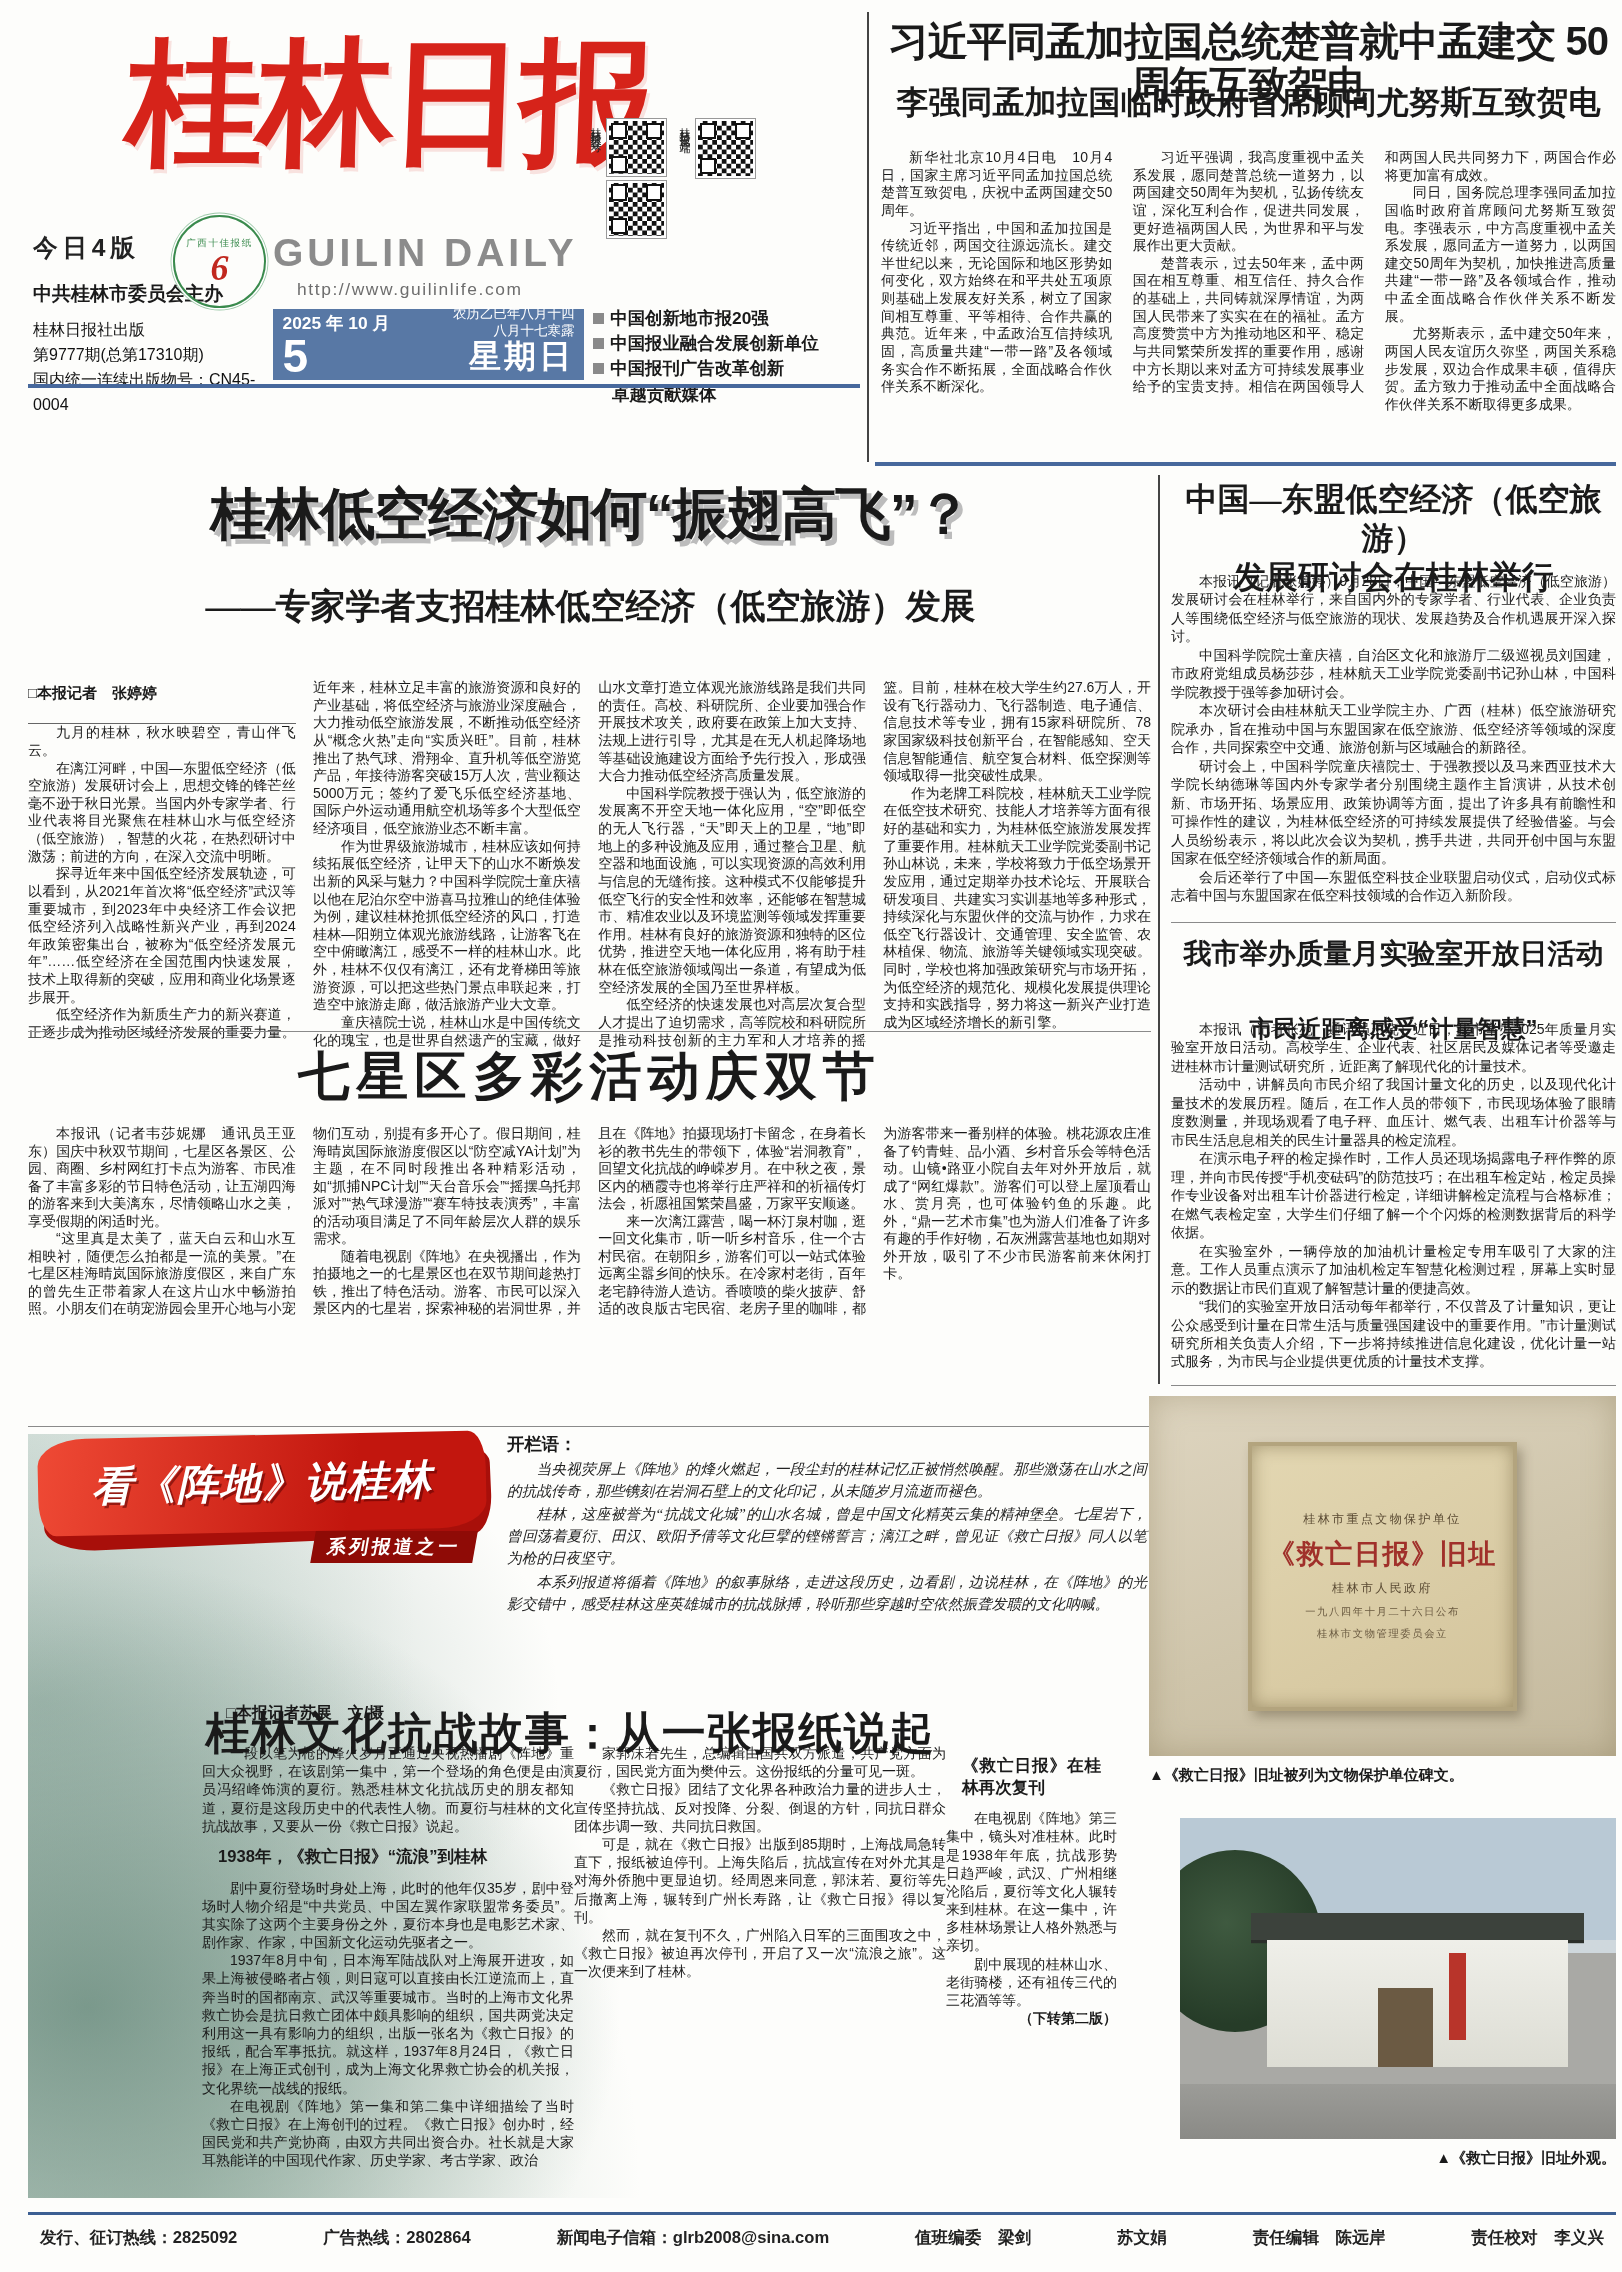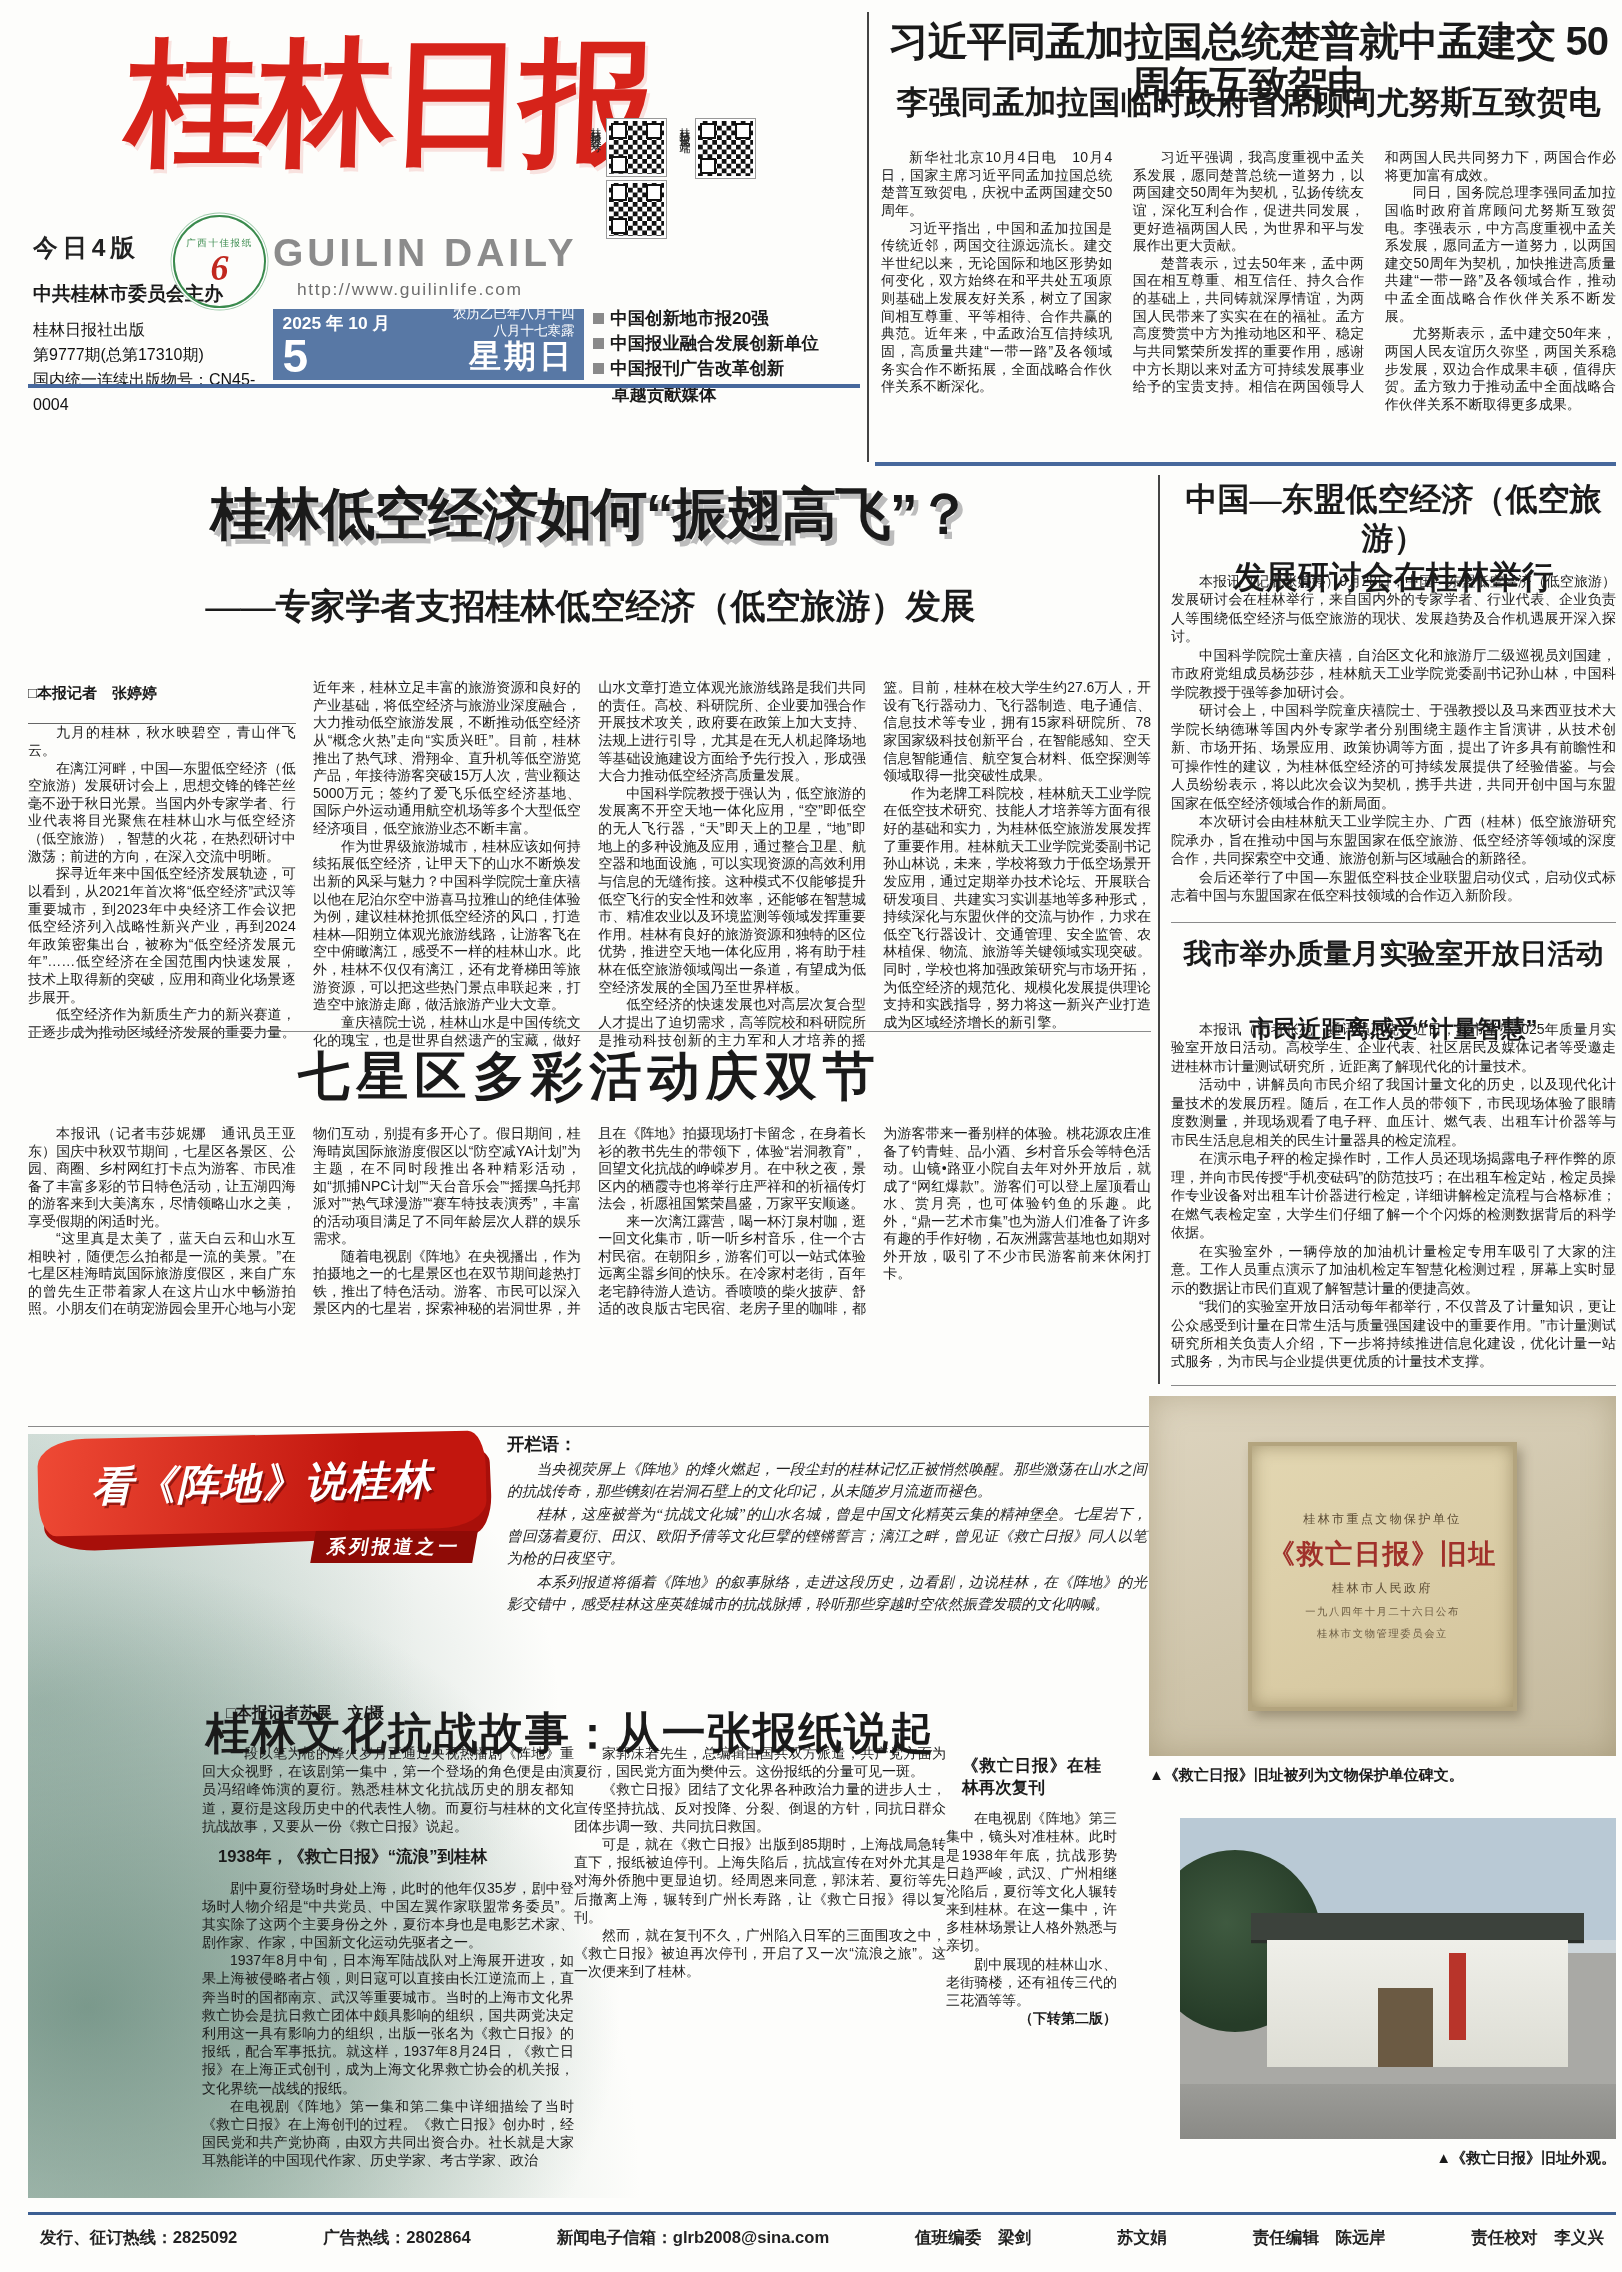--- a/index.html
+++ b/index.html
@@ -237,22 +237,22 @@
 
   <div class="abs vline-side"></div>
 
   <div class="abs sb-h1 center serif">
     <div>中国—东盟低空经济（低空旅游）</div>
     <div>发展研讨会在桂林举行</div>
   </div>
   <div class="abs sb-body1 just">
     <p>本报讯（记者张婷婷）9月28日，中国—东盟低空经济（低空旅游）发展研讨会在桂林举行，来自国内外的专家学者、行业代表、企业负责人等围绕低空经济与低空旅游的现状、发展趋势及合作机遇展开深入探讨。</p>
     <p>中国科学院院士童庆禧，自治区文化和旅游厅二级巡视员刘国建，市政府党组成员杨莎莎，桂林航天工业学院党委副书记孙山林，中国科学院教授于强等参加研讨会。</p>
+    <p>本次研讨会由桂林航天工业学院主办、广西（桂林）低空旅游研究院承办，旨在推动中国与东盟国家在低空旅游、低空经济等领域的深度合作，共同探索空中交通、旅游创新与区域融合的新路径。</p>
     <p>研讨会上，中国科学院童庆禧院士、于强教授以及马来西亚技术大学院长纳德琳等国内外专家学者分别围绕主题作主旨演讲，从技术创新、市场开拓、场景应用、政策协调等方面，提出了许多具有前瞻性和可操作性的建议，为桂林低空经济的可持续发展提供了经验借鉴。与会人员纷纷表示，将以此次会议为契机，携手共进，共同开创中国与东盟国家在低空经济领域合作的新局面。</p>
-    <p>本次研讨会由桂林航天工业学院主办、广西（桂林）低空旅游研究院承办，旨在推动中国与东盟国家在低空旅游、低空经济等领域的深度合作，共同探索空中交通、旅游创新与区域融合的新路径。</p>
     <p>会后还举行了中国—东盟低空科技企业联盟启动仪式，启动仪式标志着中国与东盟国家在低空科技领域的合作迈入新阶段。</p>
   </div>
   <div class="abs hrule hr3"></div>
 
   <div class="abs sb-h2 center serif">我市举办质量月实验室开放日活动</div>
   <div class="abs sb-h2sub center">市民近距离感受“计量智慧”</div>
   <div class="abs sb-body2 just">
     <p>本报讯（记者张苑　通讯员王晓）近日，我市举办2025年质量月实验室开放日活动。高校学生、企业代表、社区居民及媒体记者等受邀走进桂林市计量测试研究所，近距离了解现代化的计量技术。</p>
     <p>活动中，讲解员向市民介绍了我国计量文化的历史，以及现代化计量技术的发展历程。随后，在工作人员的带领下，市民现场体验了眼睛度数测量，并现场观看了电子秤、血压计、燃气表、出租车计价器等与市民生活息息相关的民生计量器具的检定流程。</p>
     <p>在演示电子秤的检定操作时，工作人员还现场揭露电子秤作弊的原理，并向市民传授“手机变砝码”的防范技巧；在出租车检定站，检定员操作专业设备对出租车计价器进行检定，详细讲解检定流程与合格标准；在燃气表检定室，大学生们仔细了解一个个闪烁的检测数据背后的科学依据。</p>

